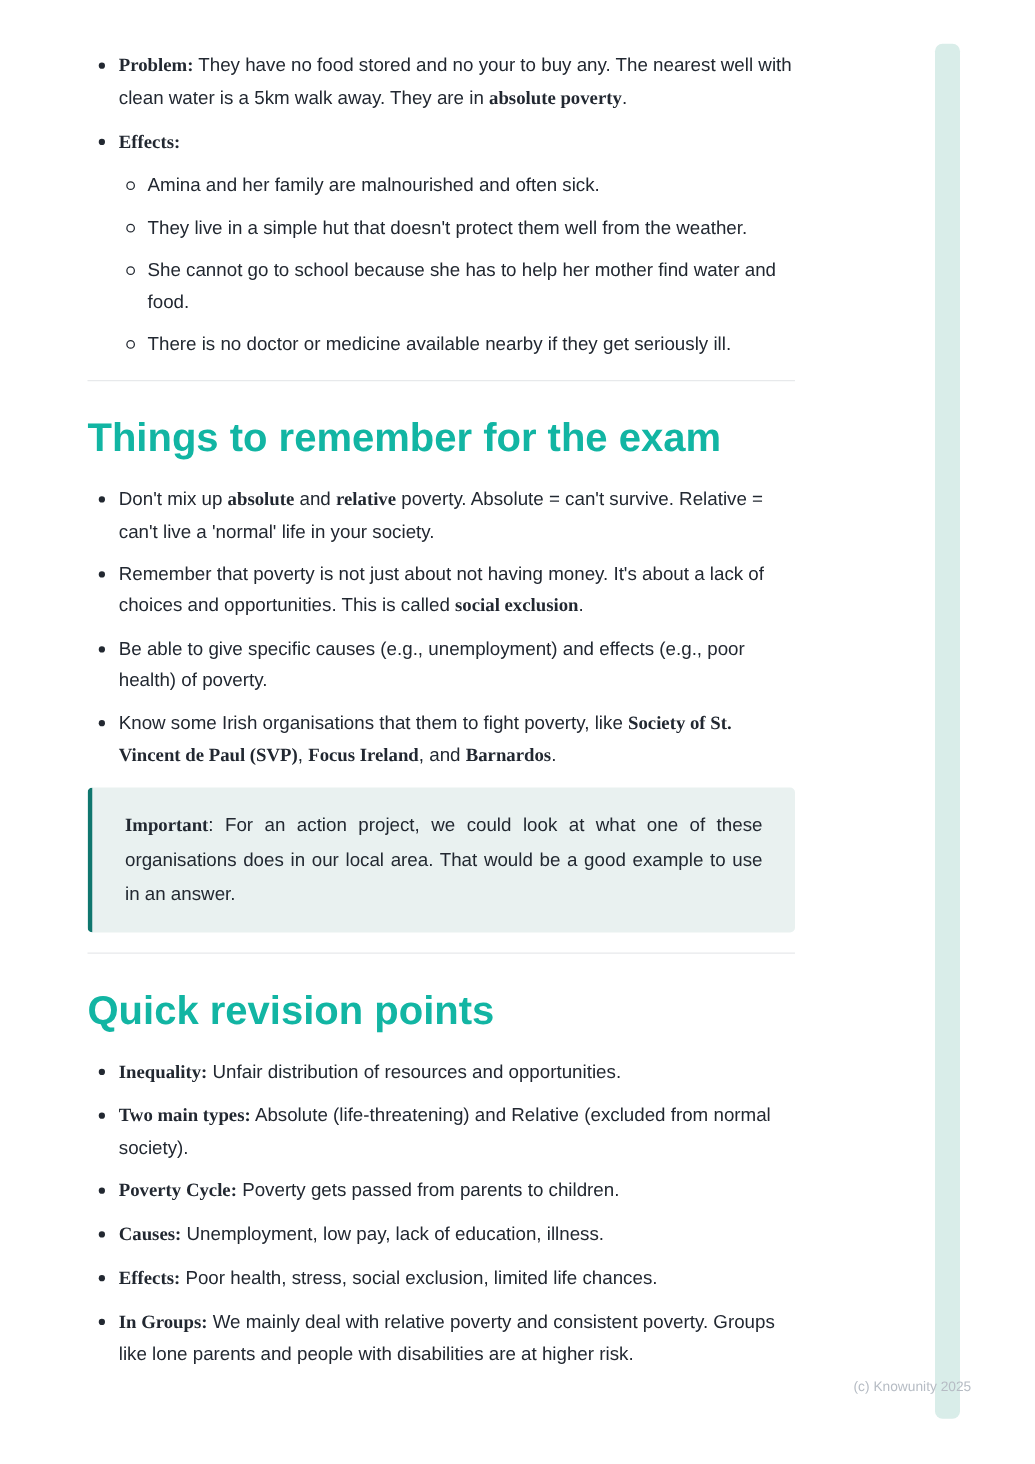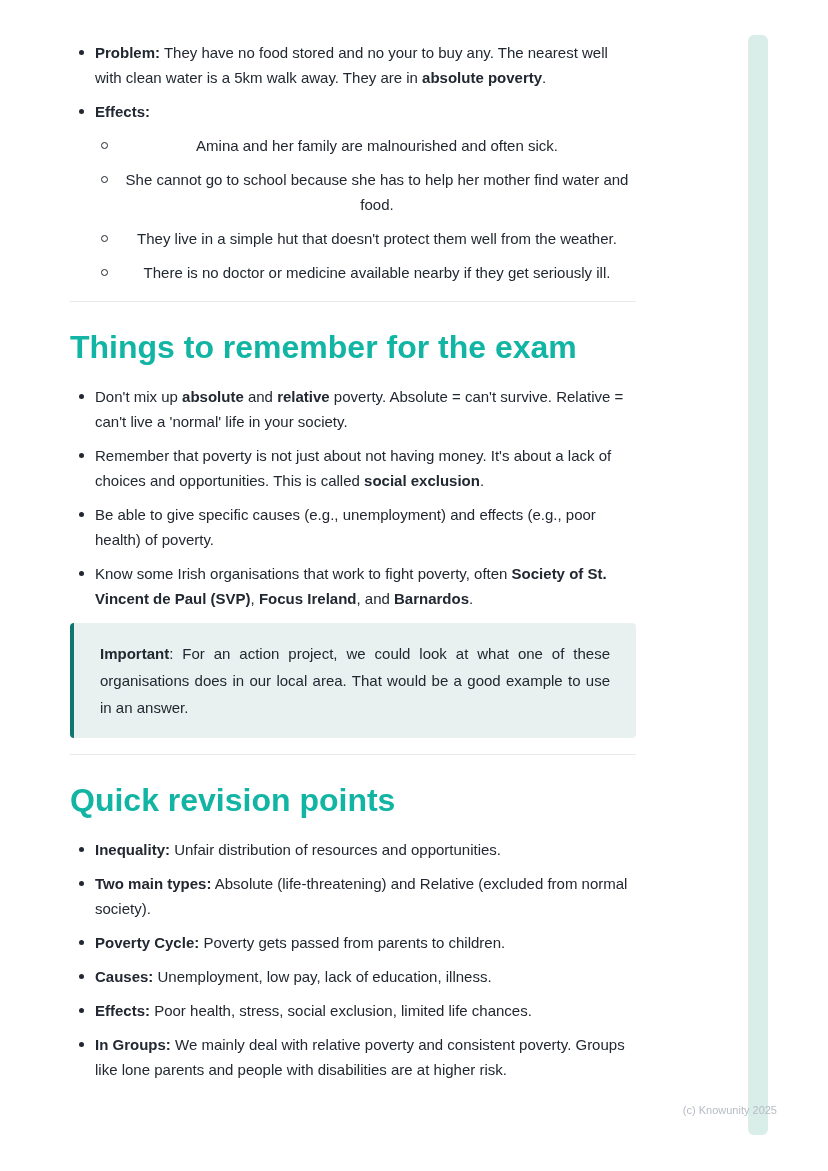--- a/index.html
+++ b/index.html
@@ -49,35 +49,34 @@
     top:10px;
     width:5px;
     height:5px;
     border-radius:50%;
     background:var(--text);
   }
   .sub-item{
     position:relative;
     padding-left:48px;
     margin-bottom:9px;
-    text-align:center;
   }
   .sub-item::before{
     content:"";
     position:absolute;
     left:31px;
     top:9px;
     width:7px;
     height:7px;
     border:1.5px solid var(--text);
     border-radius:50%;
     background:transparent;
     box-sizing:border-box;
   }
-  .b{font-weight:700;}
+  .b{font-weight:700;font-family:Liberation Serif, serif;}
   .divider{
     border:none;
     border-top:1px solid var(--divider);
     margin:16px 0 0 0;
   }
   .heading{
     margin:25px 0 17px 0;
     font-size:32px;
     line-height:1.25;
     font-weight:700;
@@ -121,34 +120,34 @@
 </head>
 <body>
 
 <div class="page">
   <div class="content">
 
     <ul class="list">
         <li class="item"><span class="b">Problem:</span><span> They have no food stored and no your to buy any. The nearest well with clean water is a 5km walk away. They are in </span><span class="b">absolute poverty</span><span>.</span></li>
         <li class="item"><span class="b">Effects:</span></li>
         <li class="sub-item"><span>Amina and her family are malnourished and often sick.</span></li>
+        <li class="sub-item"><span>They live in a simple hut that doesn't protect them well from the weather.</span></li>
         <li class="sub-item"><span>She cannot go to school because she has to help her mother find water and food.</span></li>
-        <li class="sub-item"><span>They live in a simple hut that doesn't protect them well from the weather.</span></li>
         <li class="sub-item"><span>There is no doctor or medicine available nearby if they get seriously ill.</span></li>
       </ul>
 
     <hr class="divider">
 
     <h2 class="heading">Things to remember for the exam</h2>
 
     <ul class="list">
         <li class="item"><span>Don't mix up </span><span class="b">absolute</span><span> and </span><span class="b">relative</span><span> poverty. Absolute = can't survive. Relative = can't live a 'normal' life in your society.</span></li>
         <li class="item"><span>Remember that poverty is not just about not having money. It's about a lack of choices and opportunities. This is called </span><span class="b">social exclusion</span><span>.</span></li>
         <li class="item"><span>Be able to give specific causes (e.g., unemployment) and effects (e.g., poor health) of poverty.</span></li>
-        <li class="item"><span>Know some Irish organisations that work to fight poverty, often </span><span class="b">Society of St. Vincent de Paul (SVP)</span><span>, </span><span class="b">Focus Ireland</span><span>, and </span><span class="b">Barnardos</span><span>.</span></li>
+        <li class="item"><span>Know some Irish organisations that them to fight poverty, like </span><span class="b">Society of St. Vincent de Paul (SVP)</span><span>, </span><span class="b">Focus Ireland</span><span>, and </span><span class="b">Barnardos</span><span>.</span></li>
       </ul>
 
     <div class="callout">
       <p class="callout-text"><span class="b">Important</span><span>: For an action project, we could look at what one of these organisations does in our local area. That would be a good example to use in an answer.</span></p>
     </div>
 
     <hr class="divider">
 
     <h2 class="heading">Quick revision points</h2>
 

